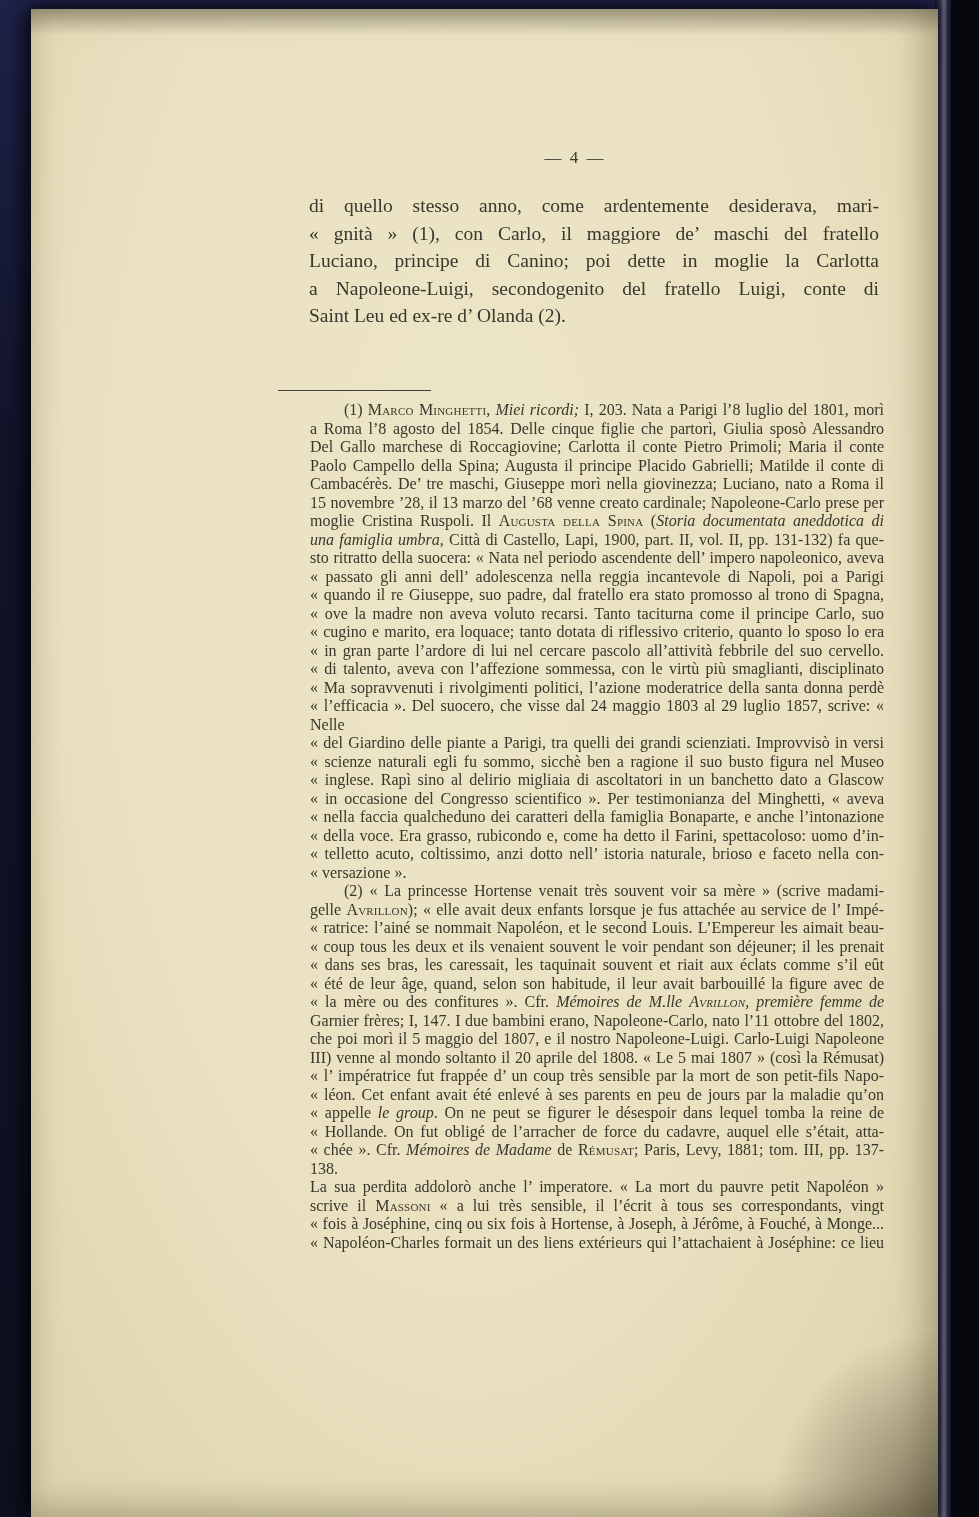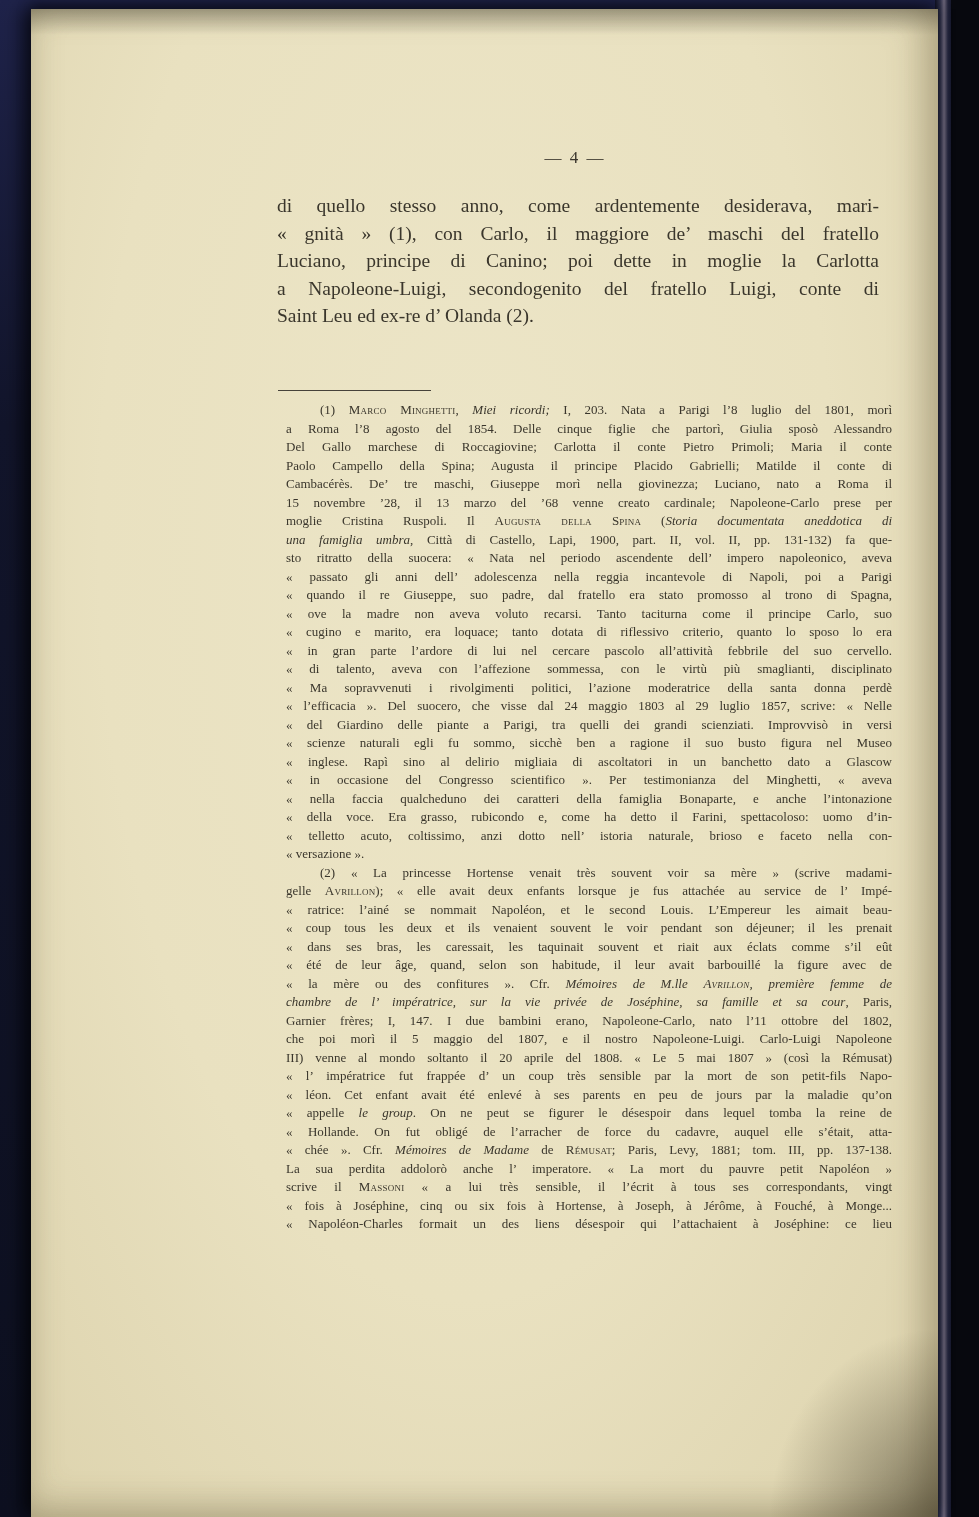--- a/index.html
+++ b/index.html
@@ -19,23 +19,23 @@
     box-shadow:-9px 0 18px rgba(0,0,0,.6), 0 -5px 12px rgba(0,0,0,.4),
       inset -16px 0 34px rgba(92,80,48,.28), inset 0 -12px 34px rgba(92,80,48,.22);
     color:var(--ink,#3a362c);
   }
   .pagenum{position:absolute;left:244px;top:139px;width:600px;text-align:center;
     font-size:17px;letter-spacing:2px;}
   .main-text{position:absolute;left:246px;top:183px;width:602px;
     font-size:19.5px;line-height:27.6px;}
   .fn-rule{position:absolute;left:247px;top:381px;width:153px;height:0;
     border-top:1.6px solid #46423a;}
-  .footnotes{position:absolute;left:255px;top:392px;width:606px;
-    font-size:13px;line-height:18.5px;}
-  .tline{text-align:justify;text-align-last:justify;}
+  .footnotes{position:absolute;left:247px;top:392px;width:606px;
+    font-size:16px;line-height:18.5px;}
+  .tline{text-align:justify;text-align-last:justify;margin-left:32px;}
   .tline.last{text-align-last:left;}
   .tline.indent{text-indent:34px;}
   .it{font-style:italic;}
   .sc{font-variant:small-caps;letter-spacing:.2px;}
   .corner-shade{position:absolute;right:0;bottom:0;width:170px;height:190px;
     background:radial-gradient(ellipse at 100% 100%, rgba(42,36,20,.55), rgba(42,36,20,0) 70%);}
   .top-shade{position:absolute;left:0;top:0;width:100%;height:26px;
     background:linear-gradient(180deg, rgba(20,18,10,.28), rgba(20,18,10,0));}
 </style>
 </head>
@@ -89,31 +89,30 @@
           <div class="tline last"><span>« versazione ».</span></div>
         </div>
       <div class="fn">
           <div class="tline indent"><span>(2) « La princesse Hortense venait très souvent voir sa mère » (scrive madami-</span></div>
           <div class="tline"><span>gelle </span><span class="sc">Avrillon</span><span>); « elle avait deux enfants lorsque je fus attachée au service de l’ Impé-</span></div>
           <div class="tline"><span>« ratrice: l’ainé se nommait Napoléon, et le second Louis. L’Empereur les aimait beau-</span></div>
           <div class="tline"><span>« coup tous les deux et ils venaient souvent le voir pendant son déjeuner; il les prenait</span></div>
           <div class="tline"><span>« dans ses bras, les caressait, les taquinait souvent et riait aux éclats comme s’il eût</span></div>
           <div class="tline"><span>« été de leur âge, quand, selon son habitude, il leur avait barbouillé la figure avec de</span></div>
           <div class="tline"><span>« la mère ou des confitures ». Cfr. </span><span class="it">Mémoires de M.lle </span><span class="it sc">Avrillon</span><span class="it">, première femme de</span></div>
-          <div class="tline"><span class="it">chambre de l’ impératrice, sur la vie privée de Joséphine, sa famille et sa cour</span><span>, Paris,</span></div>
           <div class="tline"><span>Garnier frères; I, 147. I due bambini erano, Napoleone-Carlo, nato l’11 ottobre del 1802,</span></div>
           <div class="tline"><span>che poi morì il 5 maggio del 1807, e il nostro Napoleone-Luigi. Carlo-Luigi Napoleone</span></div>
           <div class="tline"><span>III) venne al mondo soltanto il 20 aprile del 1808. « Le 5 mai 1807 » (così la Rémusat)</span></div>
           <div class="tline"><span>« l’ impératrice fut frappée d’ un coup très sensible par la mort de son petit-fils Napo-</span></div>
           <div class="tline"><span>« léon. Cet enfant avait été enlevé à ses parents en peu de jours par la maladie qu’on</span></div>
           <div class="tline"><span>« appelle </span><span class="it">le group</span><span>. On ne peut se figurer le désespoir dans lequel tomba la reine de</span></div>
           <div class="tline"><span>« Hollande. On fut obligé de l’arracher de force du cadavre, auquel elle s’était, atta-</span></div>
           <div class="tline"><span>« chée ». Cfr. </span><span class="it">Mémoires de Madame</span><span> de </span><span class="sc">Rémusat</span><span>; Paris, Levy, 1881; tom. III, pp. 137-138.</span></div>
           <div class="tline"><span>La sua perdita addolorò anche l’ imperatore. « La mort du pauvre petit Napoléon »</span></div>
           <div class="tline"><span>scrive il </span><span class="sc">Massoni</span><span> « a lui très sensible, il l’écrit à tous ses correspondants, vingt</span></div>
           <div class="tline"><span>« fois à Joséphine, cinq ou six fois à Hortense, à Joseph, à Jérôme, à Fouché, à Monge...</span></div>
-          <div class="tline"><span>« Napoléon-Charles formait un des liens désespoir qui l’attachaient à Joséphine: ce lieu</span></div>
+          <div class="tline"><span>« Napoléon-Charles formait un des liens extérieurs qui l’attachaient à Joséphine: ce lieu</span></div>
         </div>
     </div>
 
     <div class="corner-shade"></div>
   </div>
 </div>
 
 </body></html>

